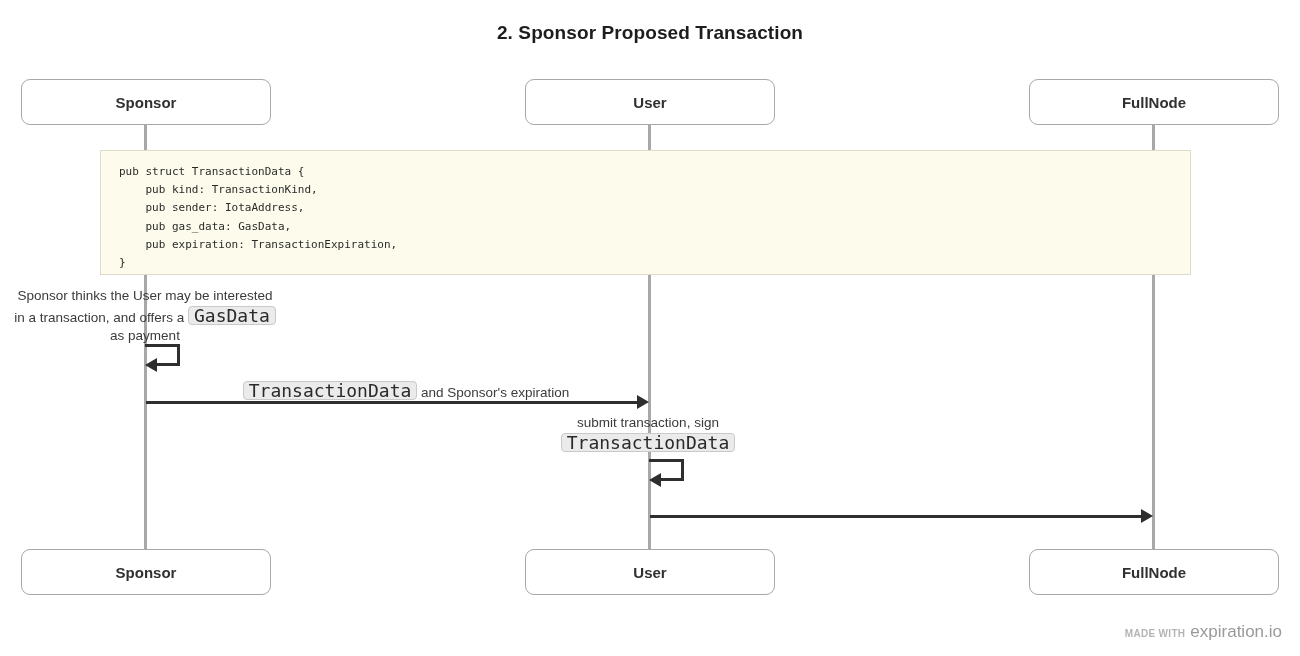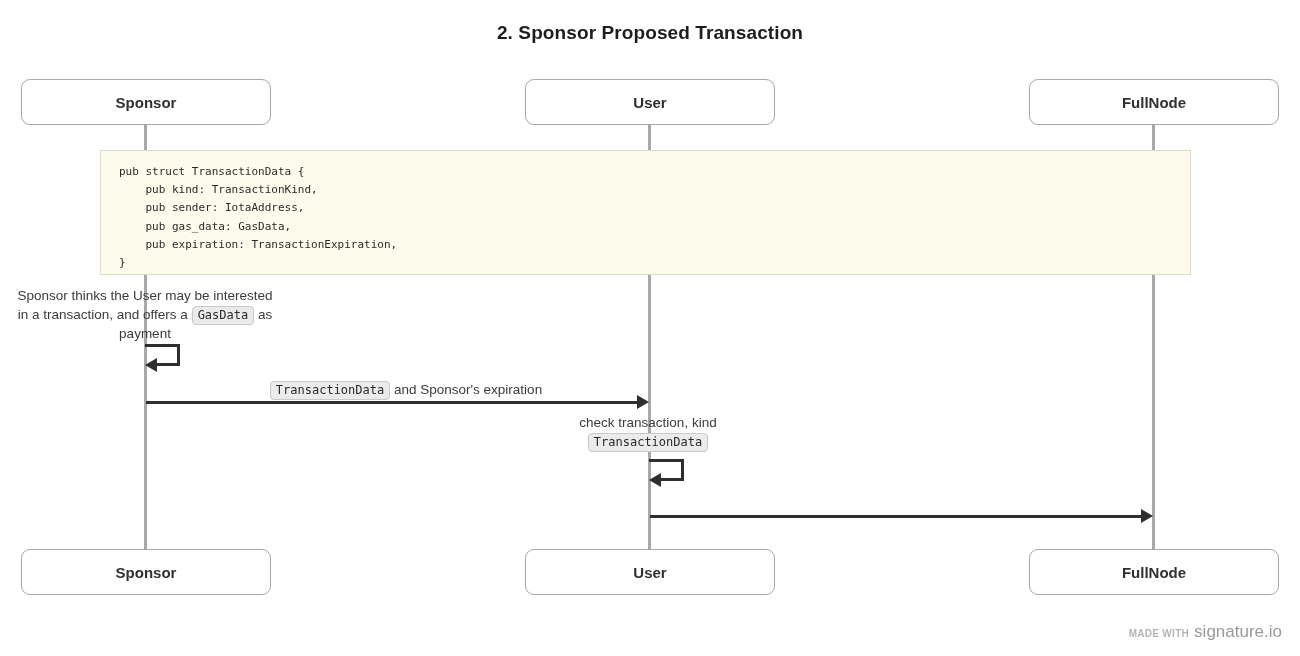--- a/index.html
+++ b/index.html
@@ -80,21 +80,21 @@
     text-align: center;
     font-size: 13.5px;
     line-height: 18.5px;
     color: #3b3b3b;
   }
 
   
   .chip {
     display: inline-block;
     font-family: "DejaVu Sans Mono", "Liberation Mono", monospace;
-    font-size: 12px;
+    font-size: 18px;
     background: #ebebeb;
     border: 1px solid #c9c9c9;
     border-radius: 4px;
     padding: 1px 5px;
     color: #2a2a2a;
     line-height: 15px;
     vertical-align: baseline;
   }
 
   
@@ -203,21 +203,21 @@
   <div class="loop-bottom" style="left:155px; top:363px; width:25px;"></div>
   <div class="loop-head" style="left:145px; top:358px;"></div>
 
   <div class="msg-label" style="left:206px; top:381px; width:400px;">
     <span class="chip">TransactionData</span><span> and Sponsor's expiration</span>
   </div>
   <div class="msg-line" style="left:146px; top:401px; width:495px;"></div>
   <div class="msg-head" style="left:637px; top:395px;"></div>
 
   <div class="note" style="left:548px; top:414px; width:200px;">
-    <span>check transaction, kind </span><br><span class="chip">TransactionData</span>
+    <span>submit transaction, sign </span><br><span class="chip">TransactionData</span>
   </div>
 
   <div class="loop-top" style="left:649px; top:459px; width:35px;"></div>
   <div class="loop-right" style="left:681px; top:459px; height:22px;"></div>
   <div class="loop-bottom" style="left:659px; top:478px; width:25px;"></div>
   <div class="loop-head" style="left:649px; top:473px;"></div>
 
   <div class="msg-line" style="left:650px; top:515px; width:495px;"></div>
   <div class="msg-head" style="left:1141px; top:509px;"></div>
 
@@ -226,16 +226,16 @@
   </div>
   <div class="participant" style="left:525px; top:549px; width:250px;">
     <span class="participant-label">User</span>
   </div>
   <div class="participant" style="left:1029px; top:549px; width:250px;">
     <span class="participant-label">FullNode</span>
   </div>
 
   <div class="footer">
     <span class="footer-made">MADE WITH</span>
-    <span class="footer-brand">signature.io</span>
+    <span class="footer-brand">expiration.io</span>
   </div>
 
 </div>
 
 </body></html>

